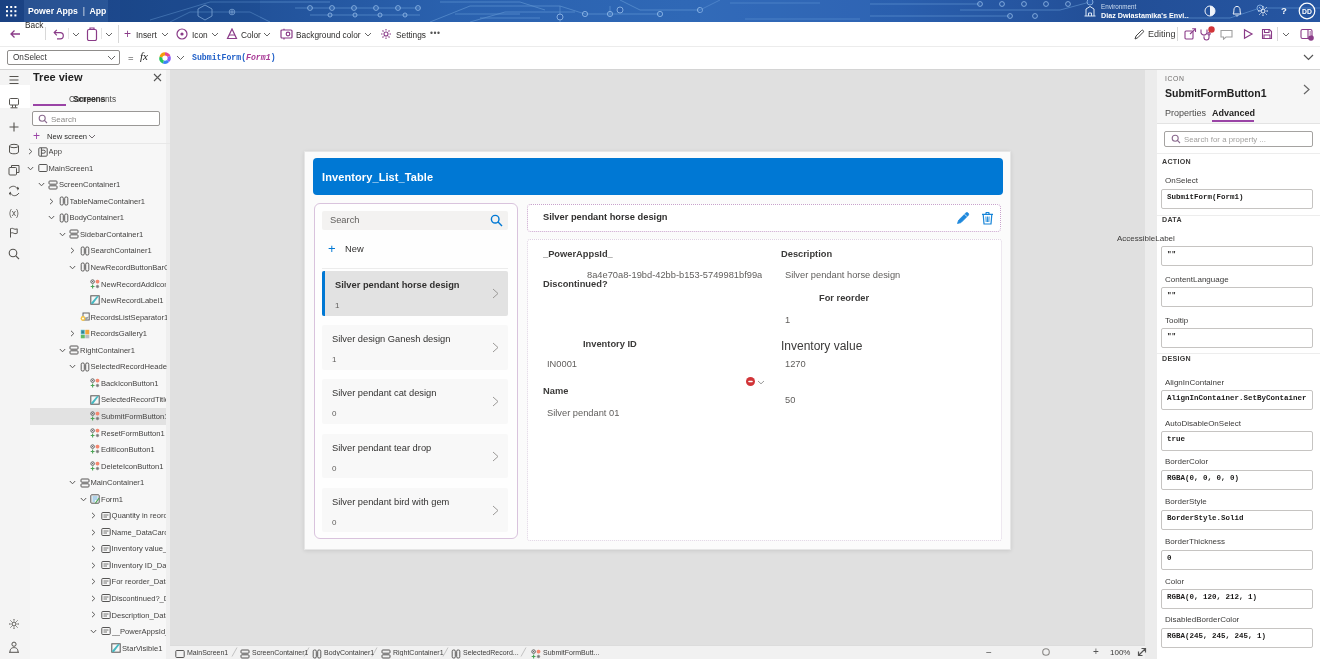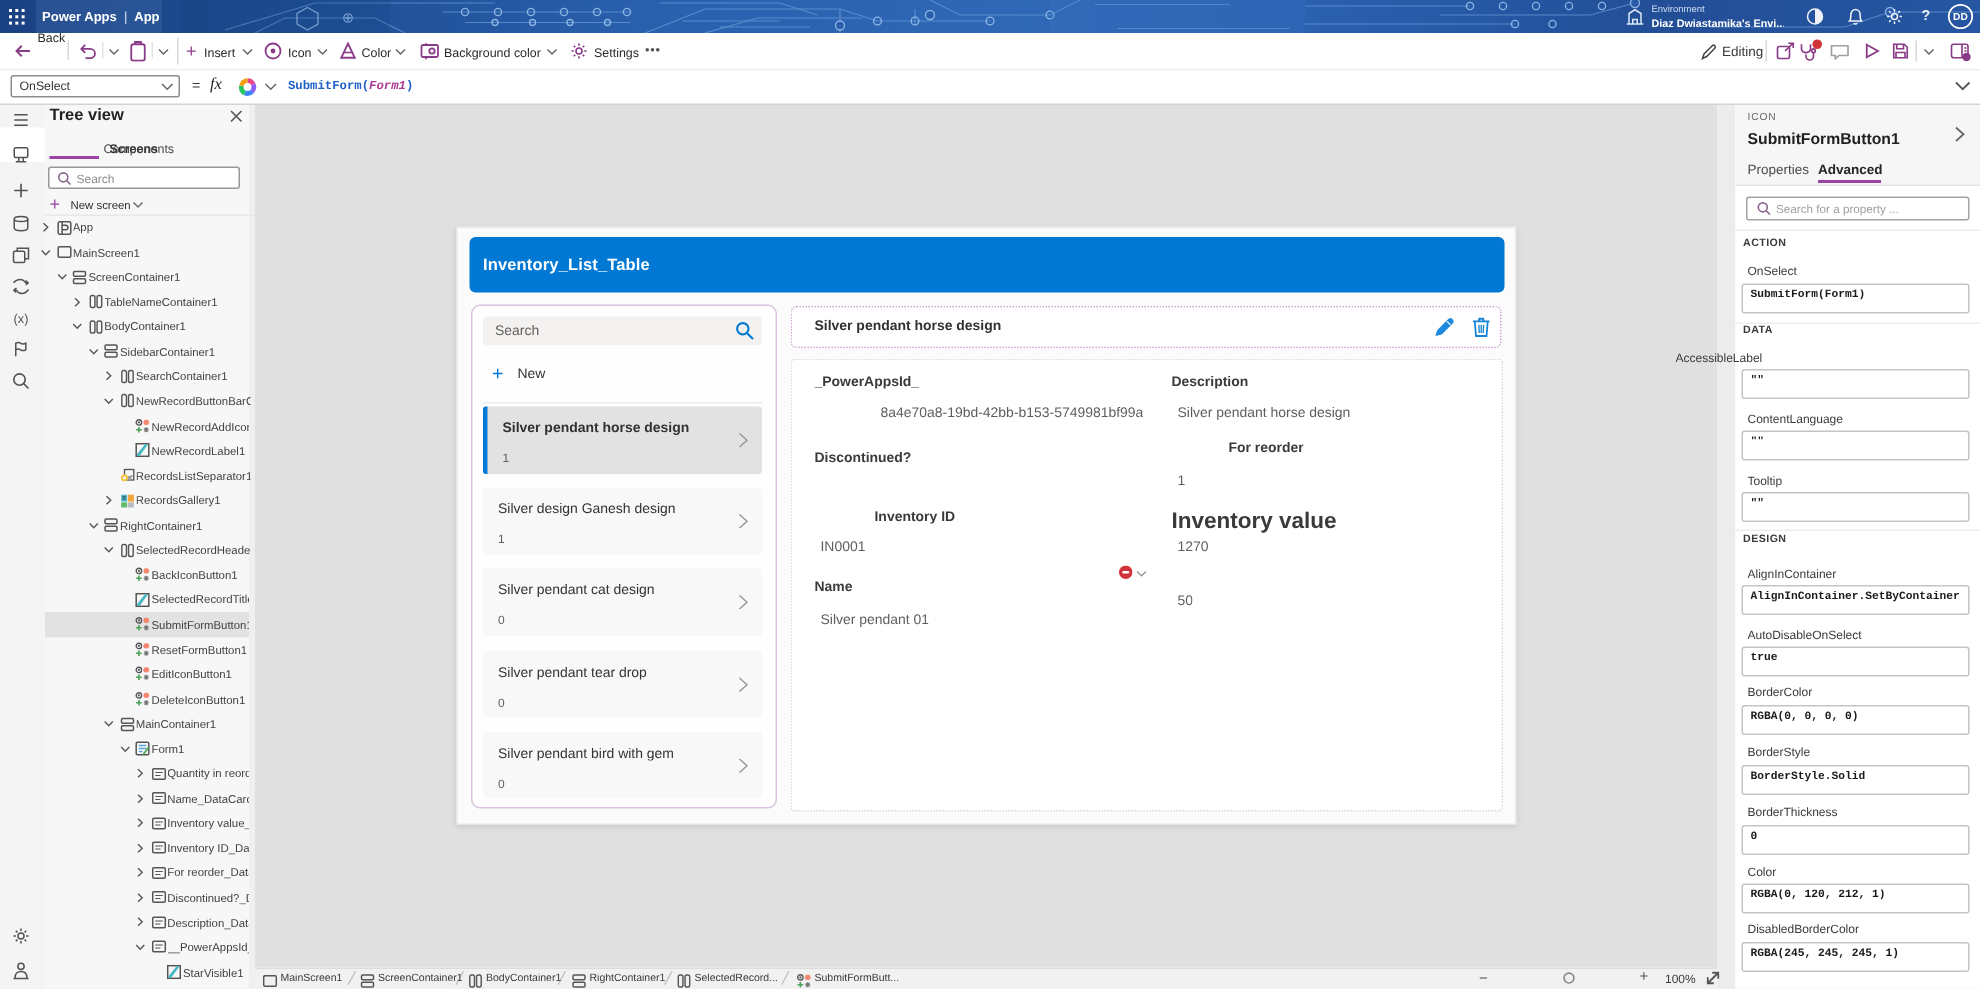--- a/index.html
+++ b/index.html
@@ -603,26 +603,26 @@
 <svg class="ab" style="left:981px;top:211px" width="13" height="14" fill="none" stroke="#1684d8" stroke-width="1.2">
     <path d="M2.2 3.5 L3 13 L10 13 L10.8 3.5"></path>
     <path d="M1 3.3 H12 M4.8 3.3 L5.2 1.5 H7.8 L8.2 3.3"></path>
     <path d="M4.9 5.5 L5.2 11 M8.1 5.5 L7.8 11 M6.5 5.5 V11" stroke-width="0.9"></path>
   </svg>
 <div class="ab" style="left:527px;top:239px;width:475px;height:302px;background:#fff;border:1px dotted #ded2e2;border-radius:3px;box-sizing:border-box;"></div>
 <div class="ab nw" style="left:543px;top:248.5px;font-size:9.3px;font-weight:bold;color:#3b3a39;">_PowerAppsId_</div>
 <div class="ab nw" style="left:547px;top:270.2px;font-size:9.3px;color:#605e5c;margin-left:40px;">8a4e70a8-19bd-42bb-b153-5749981bf99a</div>
 <div class="ab nw" style="left:781px;top:248.5px;font-size:9.3px;font-weight:bold;color:#3b3a39;">Description</div>
 <div class="ab nw" style="left:785px;top:270.2px;font-size:9.3px;color:#605e5c;">Silver pendant horse design</div>
-<div class="ab nw" style="left:543px;top:300px;font-size:9.3px;font-weight:bold;color:#3b3a39;">Discontinued?</div>
+<div class="ab nw" style="left:543px;top:279px;font-size:9.3px;font-weight:bold;color:#3b3a39;">Discontinued?</div>
 <div class="ab nw" style="left:781px;top:293.4px;font-size:9.3px;font-weight:bold;color:#3b3a39;margin-left:38px;">For reorder</div>
 <div class="ab nw" style="left:785px;top:314.6px;font-size:9.3px;color:#605e5c;">1</div>
 <div class="ab nw" style="left:543px;top:338.6px;font-size:9.3px;font-weight:bold;color:#3b3a39;margin-left:40px;">Inventory ID</div>
 <div class="ab nw" style="left:547px;top:358.7px;font-size:9.3px;color:#605e5c;">IN0001</div>
-<div class="ab nw" style="left:781px;top:338.6px;font-size:15px;font-weight:bold;color:#3b3a39;">Inventory value</div>
+<div class="ab nw" style="left:781px;top:338.6px;font-size:12px;font-weight:normal;color:#3b3a39;">Inventory value</div>
 <div class="ab nw" style="left:785px;top:358.7px;font-size:9.3px;color:#605e5c;">1270</div>
 <div class="ab nw" style="left:543px;top:385.7px;font-size:9.3px;font-weight:bold;color:#3b3a39;">Name</div>
 <div class="ab nw" style="left:785px;top:394.6px;font-size:9.3px;color:#605e5c;">50</div>
 <div class="ab nw" style="left:547px;top:408.1px;font-size:9.3px;color:#605e5c;">Silver pendant 01</div>
 <svg class="ab" style="left:746px;top:377px" width="9" height="9">
     <circle cx="4.5" cy="4.5" r="4.5" fill="#d13438"></circle>
     <rect x="2.2" y="3.7" width="4.6" height="1.6" rx="0.8" fill="#fff"></rect>
   </svg>
 <svg class="ab" style="left:757px;top:380px" width="8" height="5" fill="none" stroke="#999" stroke-width="1">
     <path d="M1 1 L4 3.8 L7 1"></path>

